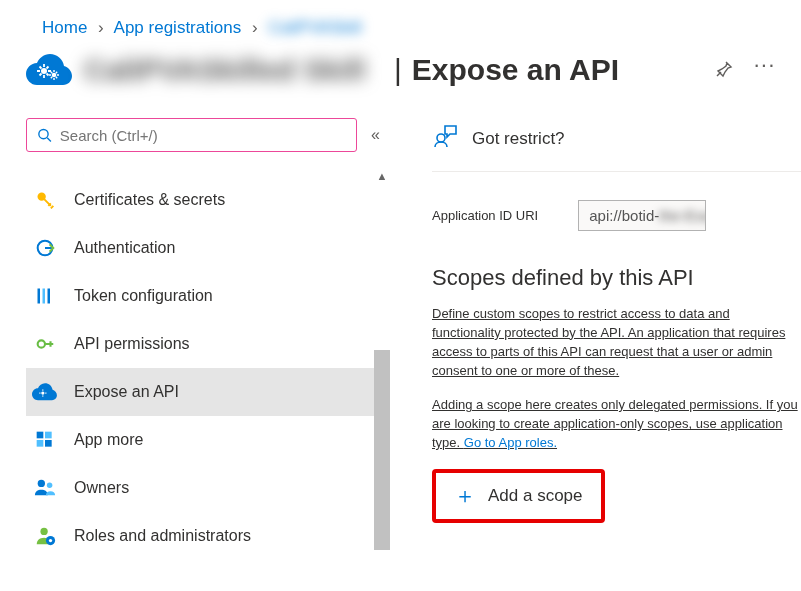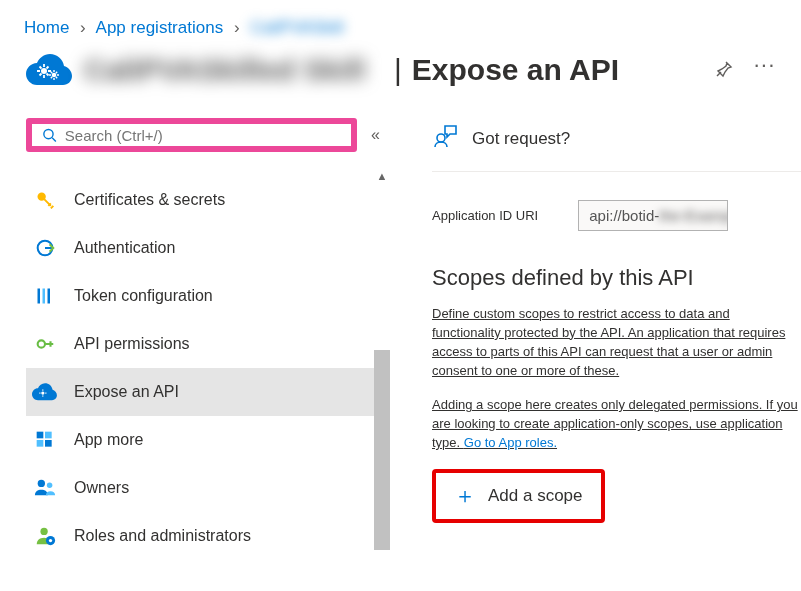--- a/index.html
+++ b/index.html
@@ -1,45 +1,45 @@
 <!DOCTYPE html>
 <html><head>
 <meta charset="utf-8">
 <style>
   * { box-sizing: border-box; margin: 0; padding: 0; }
   body { font-family: "Segoe UI", Arial, sans-serif; font-size: 14px; color: #323130; width: 801px; height: 591px; overflow: hidden; background: #fff; }
-  .breadcrumb { padding: 18px 24px 10px; font-size: 17px; color: #0078d4; }
+  .breadcrumb { padding: 18px 42px 10px; font-size: 17px; color: #0078d4; }
   .breadcrumb span.sep { color: #605e5c; margin: 0 6px; }
   .breadcrumb .blur { filter: blur(6px); }
   .header { display:flex; align-items:center; padding: 4px 26px 12px; }
   .gear-cloud { width:48px; height:36px; margin-right:10px; }
   .title-line { display:flex; align-items:baseline; font-size: 30px; font-weight:600; color:#323130; }
   .title-blur { filter: blur(8px); font-size:30px; font-weight:600; color:#555; display:inline-block; width:300px; white-space:nowrap; overflow:hidden; }
   .title-sep { margin:0 10px; font-weight:400; }
   .header-actions { margin-left:auto; display:flex; gap:20px; color:#605e5c; }
   .header-actions svg { width:18px; height:18px; }
   .body { display:flex; padding: 18px 0 0 26px; }
   .left-col { width:350px; position:relative; }
   .search-wrap { display:flex; align-items:center; gap:14px; margin-bottom:24px; }
-  .search-box { flex:1; display:flex; align-items:center; border:6px solid #ec4899; border-radius:3px; padding:6px 10px; height:34px; }
+  .search-box { flex:1; display:flex; align-items:center; border:1px solid #ec4899; border-radius:3px; padding:6px 10px; height:34px; }
   .search-box svg { width:16px; height:16px; stroke:#0078d4; fill:none; }
   .search-box input { border:none; outline:none; font-size:15px; margin-left:8px; width:100%; background:transparent; }
   .collapse-chevrons { color:#605e5c; font-size:16px; letter-spacing:-4px; cursor:pointer; }
   .nav { margin-top:4px; }
   .nav-item { display:flex; align-items:center; height:48px; padding-left:6px; font-size:16px; cursor:pointer; }
   .nav-item.active { background:#e5e5e5; }
   .nav-ico { width:26px; height:26px; margin-right:16px; display:flex; align-items:center; justify-content:center; }
   .scrollbar-track { position:absolute; right:-14px; top:52px; width:16px; height:380px; background:transparent; }
   .scrollbar-arrow { font-size:11px; color:#666; text-align:center; }
   .scrollbar-thumb { position:absolute; right:0; top:180px; width:16px; height:200px; background:#c1c1c1; }
   .right-col { flex:1; padding-left:56px; padding-right:0; overflow:hidden; }
   .feedback-row { display:flex; align-items:center; gap:14px; font-size:17px; padding:6px 0 18px; border-bottom:1px solid #edebe9; }
   .field-row { display:flex; align-items:center; gap:40px; margin:28px 0 34px; }
   .field-label { font-size:13px; }
-  .field-input { border:1px solid #b2b2b2; background:#faf9f8; padding:6px 10px; font-size:15px; width:150px; color:#555; white-space:nowrap; overflow:hidden; }
+  .field-input { border:1px solid #b2b2b2; background:#faf9f8; padding:6px 10px; font-size:15px; width:128px; color:#555; white-space:nowrap; overflow:hidden; }
   .section-heading { font-size:22px; font-weight:400; margin-bottom:14px; }
   .section-para { font-size:13px; line-height:1.45; color:#323130; margin-bottom:16px;text-decoration:underline; }
   .section-para a { color:#0078d4; text-decoration:none; }
   .add-scope { display:inline-flex; align-items:center; gap:12px; padding:8px 18px; font-size:17px; color:#323130; cursor:pointer; }
   .add-scope .plus { color:#0078d4; font-size:22px; font-weight:300; }
   .highlight-box { border:4px solid #e60000; border-radius:4px; display:inline-block; }
   a.crumb { text-decoration:none; color:#0078d4; }
 </style>
 </head>
 <body>
@@ -183,21 +183,21 @@
 
   <div class="right-col">
     <div class="feedback-row">
       <span>
         <svg width="26" height="24" viewBox="0 0 26 24" fill="none" stroke="#0078d4" stroke-width="1.6">
             <circle cx="9" cy="14" r="4"></circle>
             <path d="M3 23c0-3 2.5-5 6-5s6 2 6 5"></path>
             <path d="M13 2h11v8h-6l-3 3v-3h-2z"></path>
           </svg>
       </span>
-      <span>Got request?</span>
+      <span>Got restrict?</span>
     </div>
 
     <div class="field-row">
       <span class="field-label">Application ID URI</span>
       <div class="field-input"><span>api://botid-</span><span style="filter:blur(4px);">the-Exampl</span></div>
     </div>
 
     <div class="section-heading">Scopes defined by this API</div>
     <div class="section-para">Define custom scopes to restrict access to data and functionality protected by the API. An application that requires access to parts of this API can request that a user or admin consent to one or more of these.</div>
     <div class="section-para">

